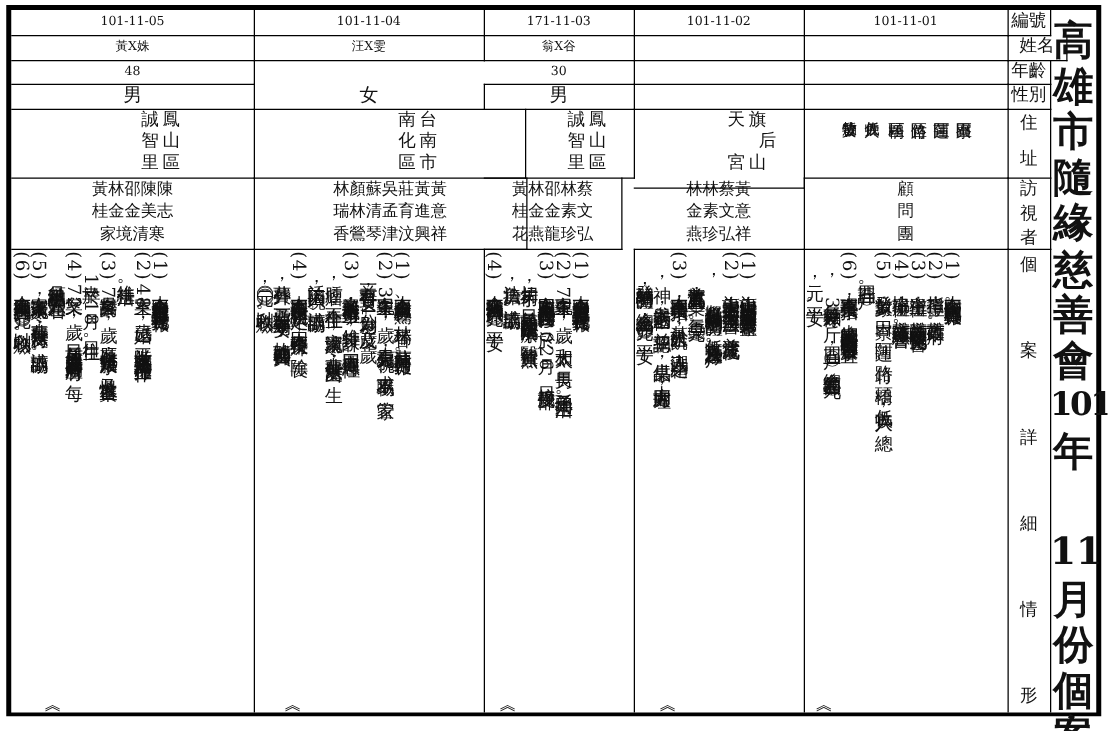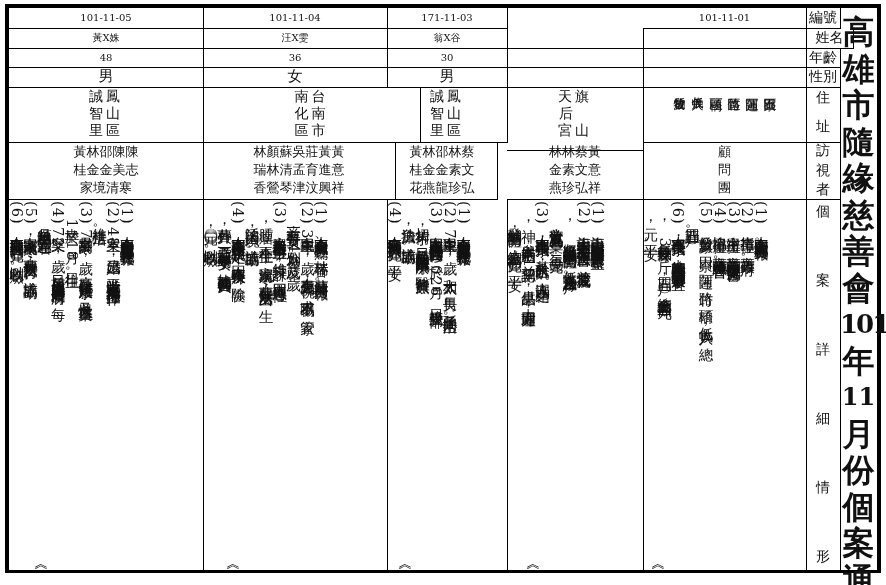--- a/index.html
+++ b/index.html
@@ -2,53 +2,53 @@
 <html><head>
 <meta charset="utf-8">
 <style>
   html,body{margin:0;padding:0;background:#fff;}
   body{width:886px;height:585px;position:relative;overflow:hidden;font-family:"DejaVu Serif","Liberation Serif",serif;color:#111;}
   .sheet{position:absolute;left:5px;top:4px;width:876px;height:569px;border-left:4px solid #000;border-top:4px solid #000;border-right:4px solid #000;border-bottom:3px solid #000;box-sizing:border-box;}
   .grid{position:absolute;left:0;top:0;right:0;bottom:0;}
   .cell{position:absolute;box-sizing:border-box;border-right:1px solid #000;border-bottom:1px solid #000;overflow:hidden;text-align:center;}
   .hdr{font-size:10px;line-height:19px;}
   .num{font-family:"DejaVu Serif","Liberation Serif",serif;}
-  .addr{font-size:14px;line-height:17px;padding-top:1px;letter-spacing:3px;}
+  .addr{font-size:14px;line-height:17px;padding-top:1px;letter-spacing:3px;padding-left:48px;}
   .vis{font-size:13px;line-height:18px;padding-top:1px;}
   .lab{font-family:"DejaVu Sans","Liberation Sans",sans-serif;font-size:14px;line-height:19px;letter-spacing:0px;}
   .labv{font-family:"DejaVu Sans","Liberation Sans",sans-serif;font-size:14px;display:flex;flex-direction:column;align-items:center;justify-content:space-between;padding:2px 0 6px;}
   .title{position:absolute;box-sizing:border-box;font-family:"DejaVu Serif","Liberation Serif",serif;font-weight:bold;font-size:32px;line-height:36.5px;text-align:center;padding-top:6px;letter-spacing:0;}
   .title span{display:block;}
   .detail{position:absolute;box-sizing:border-box;border-right:1px solid #000;overflow:hidden;}
   .vtext{writing-mode:vertical-rl;font-size:14.5px;line-height:13.8px;letter-spacing:1.1px;height:100%;padding:2px 4px 0 0;box-sizing:border-box;white-space:pre-wrap;}
   .sig{position:absolute;bottom:6px;writing-mode:vertical-rl;font-size:14px;letter-spacing:1px;}
   .addr-grid{display:flex;justify-content:center;gap:4px;font-size:13px;line-height:14px;padding-top:1px;}
   .addr-grid .col{writing-mode:vertical-rl;display:flex;}
 </style>
 </head>
 <body>
 
 <div class="sheet">
   <div class="grid" id="grid">
 
     <div class="cell hdr num" style="left:0;top:0;width:195px;height:21px;">101-11-05</div>
     <div class="cell hdr num" style="left:194px;top:0;width:185px;height:21px;">101-11-04</div>
     <div class="cell hdr num" style="left:378px;top:0;width:121px;height:21px;">171-11-03</div>
+    <div class="cell hdr num" style="left:498px;top:0;width:137px;height:21px;">101-11-02</div>
     <div class="cell hdr num" style="left:634px;top:0;width:164px;height:21px;">101-11-01</div>
     <div class="cell lab" style="left:797px;top:0;width:35px;height:21px;">編號</div>
 
     <div class="cell hdr" style="left:0;top:20px;width:195px;height:21px;">黃X姝</div>
     <div class="cell hdr" style="left:194px;top:20px;width:185px;height:21px;">汪X雯</div>
     <div class="cell hdr" style="left:378px;top:20px;width:121px;height:21px;">翁X谷</div>
     <div class="cell hdr" style="left:498px;top:20px;width:137px;height:21px;"></div>
     <div class="cell hdr" style="left:634px;top:20px;width:164px;height:21px;"></div>
     <div class="cell lab" style="left:797px;top:20px;width:48px;height:21px;">姓名</div>
 
     <div class="cell hdr num" style="left:0;top:40px;width:195px;height:20px;">48</div>
-    <div class="cell hdr num" style="left:194px;top:40px;width:185px;height:20px;">36</div>
     <div class="cell hdr num" style="left:378px;top:40px;width:121px;height:20px;">30</div>
     <div class="cell hdr num" style="left:498px;top:40px;width:137px;height:20px;"></div>
     <div class="cell hdr num" style="left:634px;top:40px;width:164px;height:20px;"></div>
     <div class="cell lab" style="left:797px;top:40px;width:35px;height:20px;">年齡</div>
 
     <div class="cell hdr" style="left:0;top:59px;width:195px;height:21px;font-size:15px;">男</div>
     <div class="cell hdr" style="left:194px;top:59px;width:185px;height:21px;font-size:15px;">女</div>
     <div class="cell hdr" style="left:378px;top:59px;width:121px;height:21px;font-size:15px;">男</div>
     <div class="cell hdr" style="left:498px;top:59px;width:137px;height:21px;"></div>
     <div class="cell hdr" style="left:634px;top:59px;width:164px;height:21px;"></div>
@@ -87,21 +87,21 @@
     <div class="cell labv" style="left:797px;top:79px;width:35px;height:56px;">
       <span>住</span>
       <span>址</span>
     </div>
 
     <div class="cell vis" style="left:0;top:134px;width:195px;height:58px;">
       <div>黃林邵陳陳</div>
       <div>桂金金美志</div>
       <div>家境清寒</div>
     </div>
-    <div class="cell vis" style="left:194px;top:134px;width:193px;height:58px;">
+    <div class="cell vis" style="left:194px;top:134px;width:219px;height:58px;">
       <div>林顏蘇吳莊黃黃</div>
       <div>瑞林清孟育進意</div>
       <div>香鶯琴津汶興祥</div>
     </div>
     <div class="cell vis" style="left:378px;top:134px;width:111px;height:58px;">
       <div>黃林邵林蔡</div>
       <div>桂金金素文</div>
       <div>花燕龍珍弘</div>
     </div>
     <div class="cell vis" style="left:498px;top:134px;width:137px;height:58px;">
@@ -188,21 +188,21 @@
       <span>高</span>
       <span>雄</span>
       <span>市</span>
       <span>隨</span>
       <span>緣</span>
       <span>慈</span>
       <span>善</span>
       <span>會</span>
       <span style="font-size:26px;letter-spacing:-2px;">101</span>
       <span>年</span>
-      <span style="font-size:24px;">11</span>
+      <span style="font-size:30px;margin-top:45px;">11</span>
       <span>月</span>
       <span>份</span>
       <span>個</span>
       <span>案</span>
       <span>通</span>
 
     </div>
 
   </div>
 </div>

